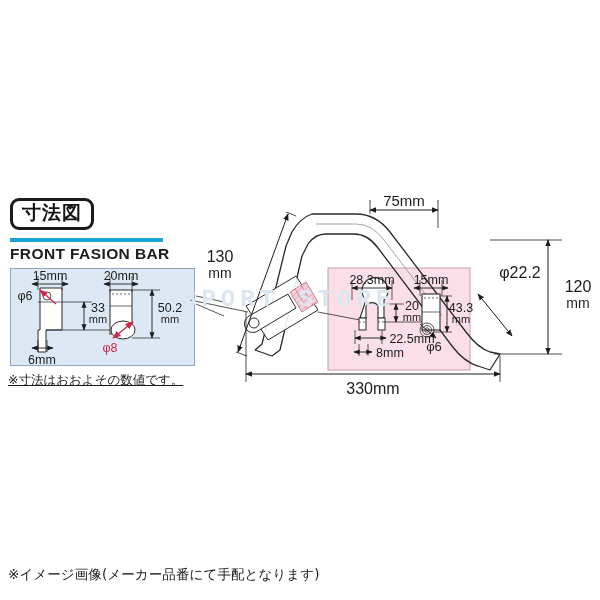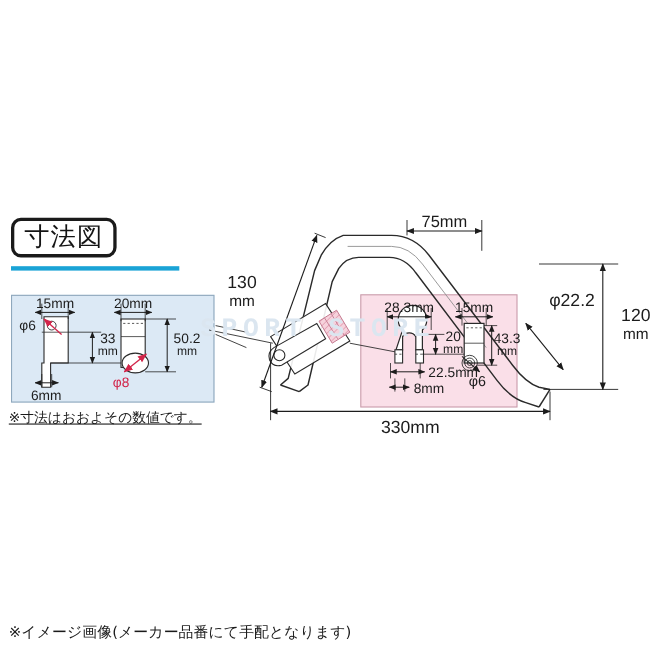--- a/index.html
+++ b/index.html
@@ -13,21 +13,21 @@
   .stage{position:absolute;left:0;top:0;width:600px;height:600px;text-align:center;}
   svg{display:block;}
 
   
   #header-block{position:absolute;left:10px;top:198px;width:200px;}
   #title-badge{
     display:inline-block;
     border:3px solid #1a1a1a;
     border-radius:9px;
     padding:2px 9px 3px 9px;
-    font-size:23px;font-weight:normal;line-height:1.1;
+    font-size:19px;font-weight:bold;line-height:1.1;
     color:#141414;letter-spacing:1px;
     background:#ffffff;
   }
   #accent-rule{
     width:153px;height:4px;background:#1aa3d6;margin-top:8px;
   }
   #subtitle{
     margin-top:3px;
     font-size:15.5px;font-weight:bold;letter-spacing:0.4px;
     color:#1c1c1c;
@@ -280,18 +280,19 @@
   </g>
 
 </svg>
 </div>
 
 <div id="watermark">SPORT STORE</div>
 
 <div id="header-block">
   <div id="title-badge">寸法図</div>
   <div id="accent-rule"></div>
+  <div id="subtitle">FRONT FASION BAR</div>
 </div>
 
 <div id="detail-panel" style="z-index:-1;"></div>
 
 <div id="panel-note">※寸法はおおよその数値です。</div>
 <div id="footer-note">※イメージ画像(メーカー品番にて手配となります)</div>
 
 </body></html>

